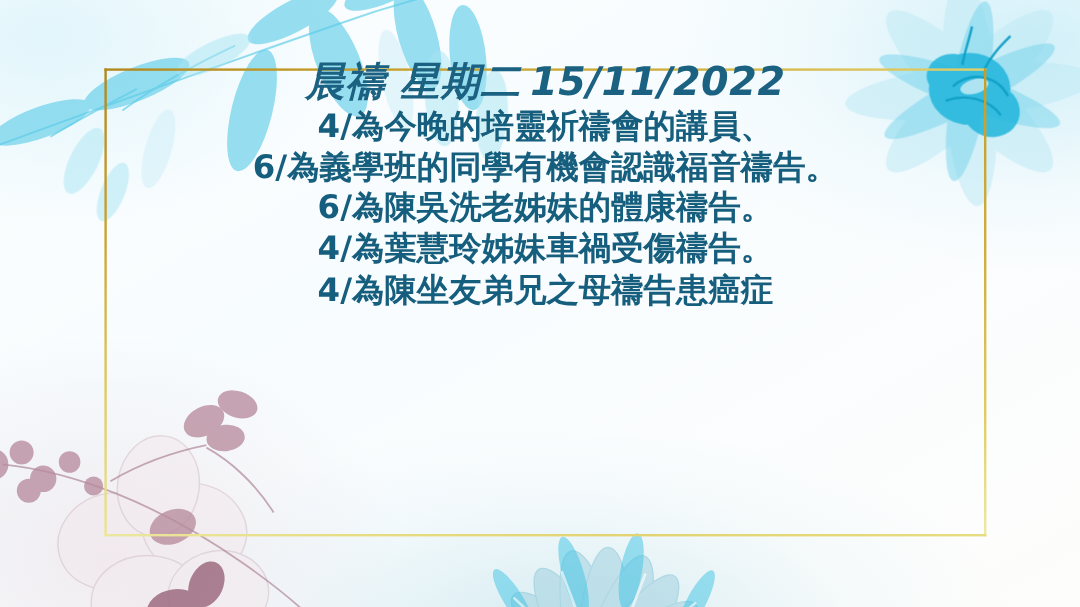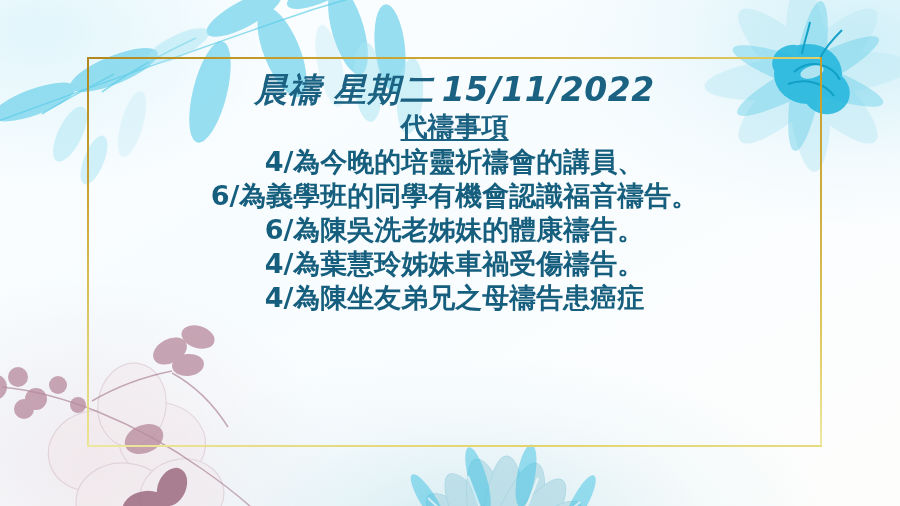--- a/index.html
+++ b/index.html
@@ -71,21 +71,21 @@
   }
   .frame .edge-bottom {
     left: 0; bottom: 0; height: 2px; width: 100%;
     background: linear-gradient(90deg, #ece7a0 0%, #e7dd85 26%, #e3d471 60%, #e6dc80 100%);
   }
 
   
   .content {
     position: absolute;
     left: 87px;
-    top: 62px;
+    top: 40px;
     width: 735px;
     height: 390px;
     text-align: center;
     color: #1a6182;
   }
 
   .title-line {
     margin: 0;
     padding-top: 10px;
     font-size: 33px;
@@ -285,23 +285,20 @@
     <span class="edge-right"></span>
     <span class="edge-bottom"></span>
   </div>
 
   <div class="content">
 
     <p class="title-line">
       <span>晨禱 星期二</span><span class="title-date">15/11/2022</span>
     </p>
 
-    <p class="subtitle">
-      <u>代禱事項</u>
-    </p>
 
     <ul class="prayer-list">
       <li>4/為今晚的培靈祈禱會的講員、</li>
       <li>6/為義學班的同學有機會認識福音禱告。</li>
       <li>6/為陳吳洗老姊妹的體康禱告。</li>
       <li>4/為葉慧玲姊妹車禍受傷禱告。</li>
       <li>4/為陳坐友弟兄之母禱告患癌症</li>
     </ul>
 
   </div>

